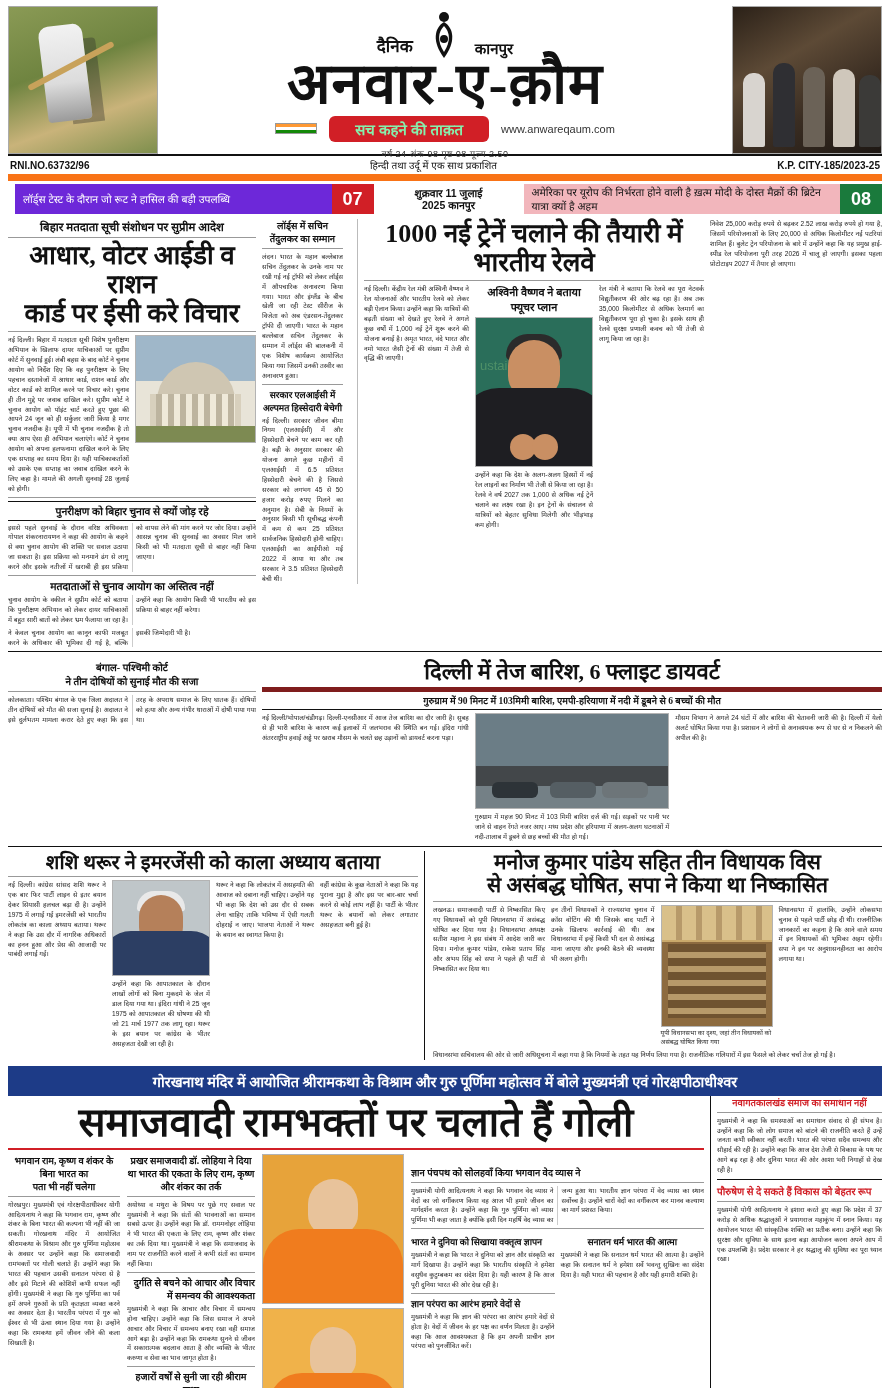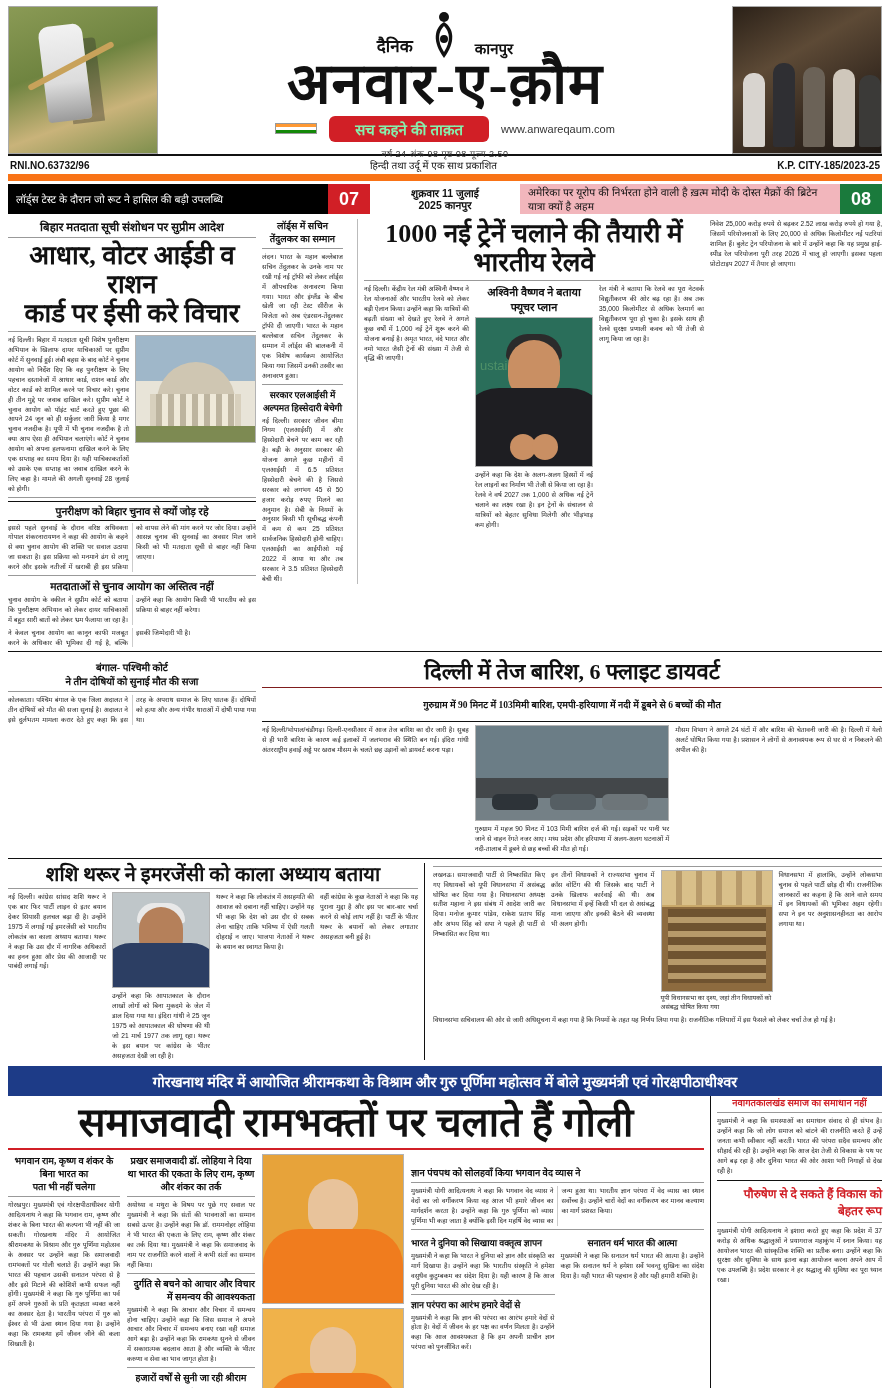--- a/index.html
+++ b/index.html
@@ -66,21 +66,21 @@
      linear-gradient(180deg,#ff9933 0 33%, #ffffff 33% 66%, #138808 66% 100%); vertical-align:middle; }
   .mh-meta { font-size:9px; color:#333; margin-top:5px; letter-spacing:.5px; }
 
   .rule-row { display:flex; justify-content:space-between; align-items:center;
     border-top:2px solid #111; border-bottom:7px solid #f97316; padding:2px 2px; font-size:10px; font-weight:bold; }
   .rule-row .mid { font-size:10px; font-weight:normal; }
 
   
   .strap { display:flex; align-items:stretch; margin-top:3px; height:30px; font-size:10.5px; }
   .strap .seg { display:flex; align-items:center; padding:0 8px; color:#fff; }
-  .strap .blue { background:#000000; flex:1 1 34%; }
+  .strap .blue { background:#6d28d9; flex:1 1 34%;margin-left:7px; }
   .strap .pink { background:#f2b6bc; color:#111; flex:1 1 34%; }
   .strap .num {
     background:#d11f26; color:#fff; font-weight:bold; font-size:18px;
     display:flex; align-items:center; justify-content:center; width:42px; flex:0 0 42px;
   }
   .strap .num.green { background:#1a7a3c; }
 
   
   .hr { border-top:1px solid #111; margin:4px 0; }
   .thin { border-top:1px solid #999; margin:3px 0; }
@@ -311,21 +311,21 @@
   <div style="display:flex;gap:6px;margin-top:8px;">
     <div style="width:248px;flex:0 0 248px;">
       <div class="kicker" style="font-size:10px;">बंगाल- पश्चिमी कोर्ट</div>
       <div class="kicker" style="font-size:10px;">ने तीन दोषियों को सुनाई मौत की सजा</div>
       <div class="thin"></div>
       <div class="cols2 body-txt">कोलकाता। पश्चिम बंगाल के एक जिला अदालत ने तीन दोषियों को मौत की सजा सुनाई है। अदालत ने इसे दुर्लभतम मामला करार देते हुए कहा कि इस तरह के अपराध समाज के लिए घातक हैं। दोषियों को हत्या और अन्य गंभीर धाराओं में दोषी पाया गया था।</div>
     </div>
 
     <div style="flex:1 1 auto;">
       <div class="hl" style="font-size:22px;text-align:center;">दिल्ली में तेज बारिश, 6 फ्लाइट डायवर्ट</div>
-      <div class="kicker" style="font-size:9.5px;border-top:1px solid #7f1d1d;border-bottom:1px solid #111;padding:10px 0;margin-top:2px;">गुरुग्राम में 90 मिनट में 103मिमी बारिश, एमपी-हरियाणा में नदी में डूबने से 6 बच्चों की मौत</div>
+      <div class="kicker" style="font-size:9.5px;border-top:5px solid #7f1d1d;border-bottom:1px solid #111;padding:2px 0;margin-top:2px;">गुरुग्राम में 90 मिनट में 103मिमी बारिश, एमपी-हरियाणा में नदी में डूबने से 6 बच्चों की मौत</div>
       <div style="display:flex;gap:6px;margin-top:3px;">
         <div style="flex:1 1 34%;" class="body-txt">नई दिल्ली/भोपाल/चंडीगढ़। दिल्ली-एनसीआर में आज तेज बारिश का दौर जारी है। सुबह से ही भारी बारिश के कारण कई इलाकों में जलभराव की स्थिति बन गई। इंदिरा गांधी अंतरराष्ट्रीय हवाई अड्डे पर खराब मौसम के चलते छह उड़ानों को डायवर्ट करना पड़ा।</div>
         <div style="flex:1 1 32%;">
           <div class="photo ph-rain">
             <div class="water"></div>
               <div class="car a"></div>
               <div class="car b"></div>
               <div class="car c"></div>
           </div>
           <div class="body-txt" style="margin-top:3px;">गुरुग्राम में महज 90 मिनट में 103 मिमी बारिश दर्ज की गई। सड़कों पर पानी भर जाने से वाहन रेंगते नजर आए। मध्य प्रदेश और हरियाणा में अलग-अलग घटनाओं में नदी-तालाब में डूबने से छह बच्चों की मौत हो गई।</div>
@@ -351,20 +351,24 @@
               <div class="body"></div>
           </div>
           <div class="body-txt" style="margin-top:3px;">उन्होंने कहा कि आपातकाल के दौरान लाखों लोगों को बिना मुकदमे के जेल में डाल दिया गया था। इंदिरा गांधी ने 25 जून 1975 को आपातकाल की घोषणा की थी जो 21 मार्च 1977 तक लागू रहा। थरूर के इस बयान पर कांग्रेस के भीतर असहजता देखी जा रही है।</div>
         </div>
         <div style="flex:1 1 25%;" class="body-txt">थरूर ने कहा कि लोकतंत्र में असहमति की आवाज को दबाना नहीं चाहिए। उन्होंने यह भी कहा कि देश को उस दौर से सबक लेना चाहिए ताकि भविष्य में ऐसी गलती दोहराई न जाए। भाजपा नेताओं ने थरूर के बयान का स्वागत किया है।</div>
         <div style="flex:1 1 25%;" class="body-txt">वहीं कांग्रेस के कुछ नेताओं ने कहा कि यह पुराना मुद्दा है और इस पर बार-बार चर्चा करने से कोई लाभ नहीं है। पार्टी के भीतर थरूर के बयानों को लेकर लगातार असहजता बनी हुई है।</div>
       </div>
     </div>
 
     <div style="flex:1 1 auto;border-left:1px solid #111;padding-left:8px;">
+      <div class="hl" style="font-size:21px;text-align:center;">
+        <div>मनोज कुमार पांडेय सहित तीन विधायक विस</div>
+        <div>से असंबद्ध घोषित, सपा ने किया था निष्कासित</div>
+      </div>
       <div class="thin"></div>
       <div style="display:flex;gap:6px;">
         <div style="flex:1 1 26%;" class="body-txt">लखनऊ। समाजवादी पार्टी से निष्कासित किए गए विधायकों को यूपी विधानसभा में असंबद्ध घोषित कर दिया गया है। विधानसभा अध्यक्ष सतीश महाना ने इस संबंध में आदेश जारी कर दिया। मनोज कुमार पांडेय, राकेश प्रताप सिंह और अभय सिंह को सपा ने पहले ही पार्टी से निष्कासित कर दिया था।</div>
         <div style="flex:1 1 24%;" class="body-txt">इन तीनों विधायकों ने राज्यसभा चुनाव में क्रॉस वोटिंग की थी जिसके बाद पार्टी ने उनके खिलाफ कार्रवाई की थी। अब विधानसभा में इन्हें किसी भी दल से असंबद्ध माना जाएगा और इनकी बैठने की व्यवस्था भी अलग होगी।</div>
         <div style="flex:1 1 26%;">
           <div class="photo ph-assembly">
             <div class="ceiling"></div>
               <div class="rows"></div>
           </div>
           <div class="cap" style="margin-top:2px;">यूपी विधानसभा का दृश्य, जहां तीन विधायकों को असंबद्ध घोषित किया गया</div>
@@ -437,19 +441,19 @@
           </div>
         </div>
       </div>
     </div>
 
     <div style="width:172px;flex:0 0 172px;border-left:1px solid #111;padding-left:6px;">
       <div class="section-title-red" style="font-size:9.5px;text-align:center;">नवागतकालखंड समाज का समाधान नहीं</div>
       <div class="thin"></div>
       <div class="body-txt">मुख्यमंत्री ने कहा कि समस्याओं का समाधान संवाद से ही संभव है। उन्होंने कहा कि जो लोग समाज को बांटने की राजनीति करते हैं उन्हें जनता कभी स्वीकार नहीं करती। भारत की परंपरा सदैव समन्वय और सौहार्द की रही है। उन्होंने कहा कि आज देश तेजी से विकास के पथ पर आगे बढ़ रहा है और दुनिया भारत की ओर आशा भरी निगाहों से देख रही है।</div>
       <div class="hr"></div>
-      <div class="section-title-red" style="font-size:12px;text-align:right;">पौरुषेण से दे सकते हैं विकास को बेहतर रूप</div>
+      <div class="section-title-red" style="font-size:10px;text-align:left;">पौरुषेण से दे सकते हैं विकास को बेहतर रूप</div>
       <div class="thin"></div>
       <div class="body-txt">मुख्यमंत्री योगी आदित्यनाथ ने इशारा करते हुए कहा कि प्रदेश में 37 करोड़ से अधिक श्रद्धालुओं ने प्रयागराज महाकुंभ में स्नान किया। यह आयोजन भारत की सांस्कृतिक शक्ति का प्रतीक बना। उन्होंने कहा कि सुरक्षा और सुविधा के साथ इतना बड़ा आयोजन करना अपने आप में एक उपलब्धि है। प्रदेश सरकार ने हर श्रद्धालु की सुविधा का पूरा ध्यान रखा।</div>
     </div>
   </div>
 
 </div>
 
 </body></html>

